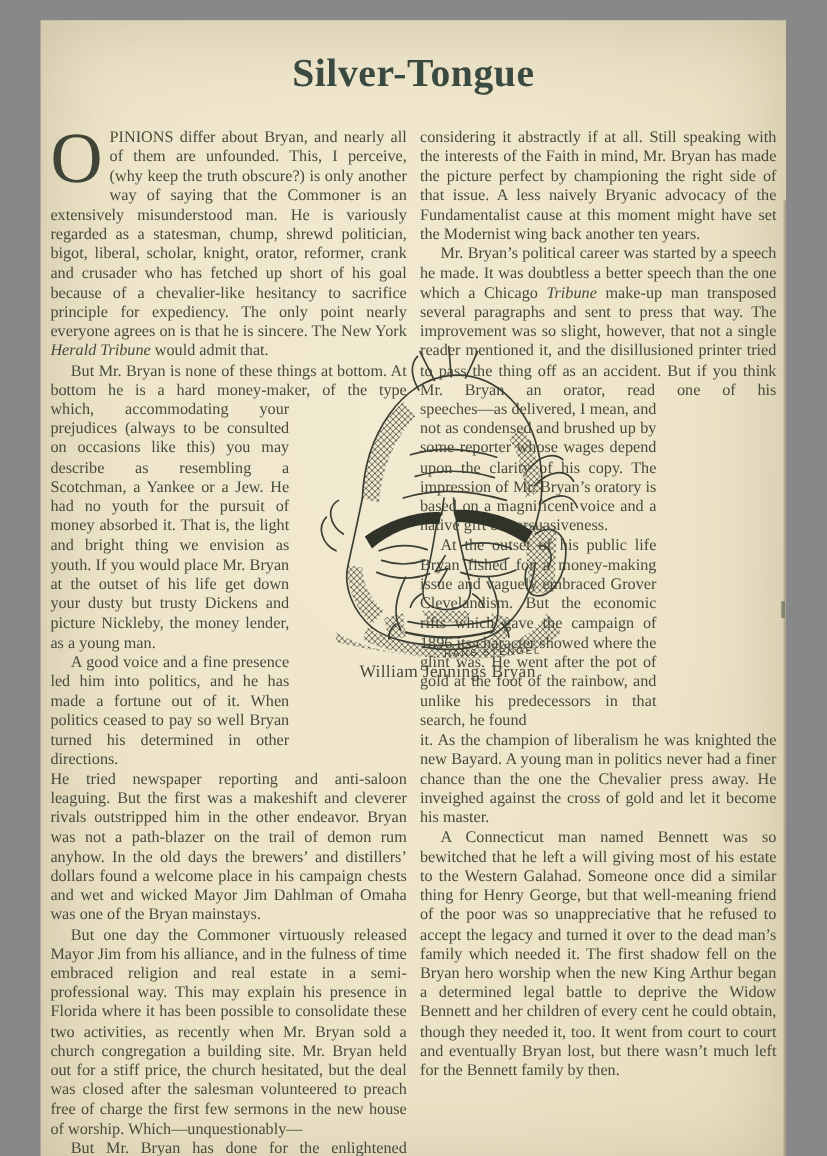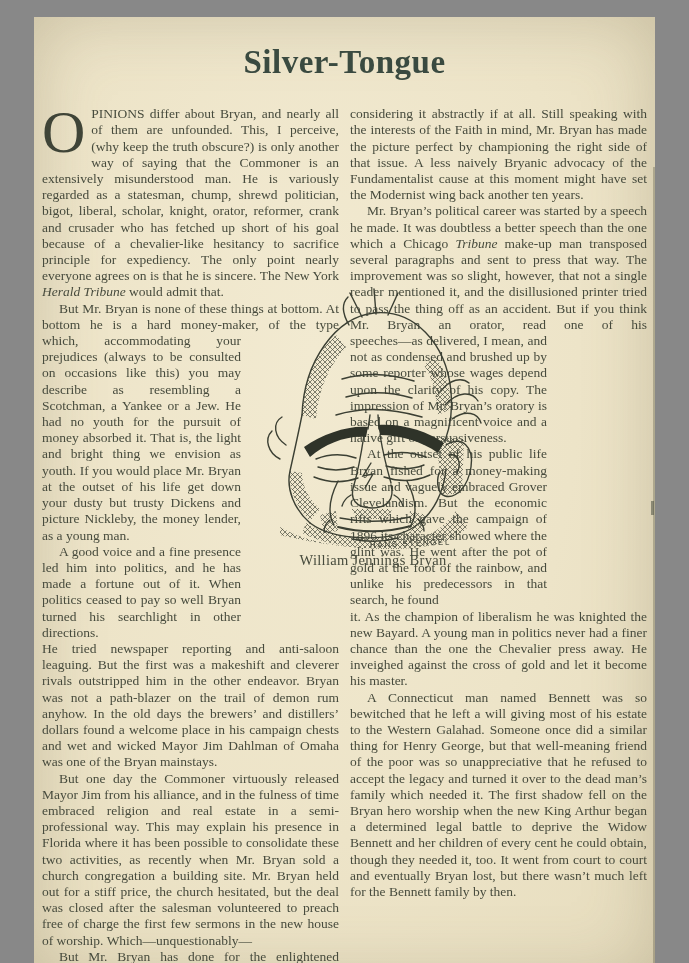--- a/index.html
+++ b/index.html
@@ -95,21 +95,21 @@
 <div class="page">
 
   <h1 class="title">Silver-Tongue</h1>
 
   <div class="cols">
 
     <div class="col">
       <p><span class="dropcap">O</span><span>PINIONS differ about Bryan, and nearly all of them are unfounded. This, I perceive, (why keep the truth obscure?) is only another way of saying that the Commoner is an extensively misunderstood man. He is variously regarded as a statesman, chump, shrewd politician, bigot, liberal, scholar, knight, orator, reformer, crank and crusader who has fetched up short of his goal because of a chevalier-like hesitancy to sacrifice principle for expediency. The only point nearly everyone agrees on is that he is sincere. The New York </span><i>Herald Tribune</i><span> would admit that.</span></p>
       <p class="indent just-last">But Mr. Bryan is none of these things at bottom. At bottom he is a hard money-maker, of the type</p>
       <p class="narrow-l">which, accommodating your prejudices (always to be consulted on occasions like this) you may describe as resembling a Scotchman, a Yankee or a Jew. He had no youth for the pursuit of money absorbed it. That is, the light and bright thing we envision as youth. If you would place Mr. Bryan at the outset of his life get down your dusty but trusty Dickens and picture Nickleby, the money lender, as a young man.</p>
-      <p class="narrow-l indent">A good voice and a fine presence led him into politics, and he has made a fortune out of it. When politics ceased to pay so well Bryan turned his searchlight in other directions.</p>
+      <p class="narrow-l indent">A good voice and a fine presence led him into politics, and he has made a fortune out of it. When politics ceased to pay so well Bryan turned his determined in other directions.</p>
       <p>He tried newspaper reporting and anti-saloon leaguing. But the first was a makeshift and cleverer rivals outstripped him in the other endeavor. Bryan was not a path-blazer on the trail of demon rum anyhow. In the old days the brewers’ and distillers’ dollars found a welcome place in his campaign chests and wet and wicked Mayor Jim Dahlman of Omaha was one of the Bryan mainstays.</p>
       <p class="indent">But one day the Commoner virtuously released Mayor Jim from his alliance, and in the fulness of time embraced religion and real estate in a semi-professional way. This may explain his presence in Florida where it has been possible to consolidate these two activities, as recently when Mr. Bryan sold a church congregation a building site. Mr. Bryan held out for a stiff price, the church hesitated, but the deal was closed after the salesman volunteered to preach free of charge the first few sermons in the new house of worship. Which—unquestionably—</p>
       <p class="indent">But Mr. Bryan has done for the enlightened progress of Christianity in other ways than that. He has given it an issue. He has bent on the Bible the active attention of millions who otherwise would be</p>
     </div>
 
     <div class="col">
       <p>considering it abstractly if at all. Still speaking with the interests of the Faith in mind, Mr. Bryan has made the picture perfect by championing the right side of that issue. A less naively Bryanic advocacy of the Fundamentalist cause at this moment might have set the Modernist wing back another ten years.</p>
       <p class="indent just-last"><span>Mr. Bryan’s political career was started by a speech he made. It was doubtless a better speech than the one which a Chicago </span><i>Tribune</i><span> make-up man transposed several paragraphs and sent to press that way. The improvement was so slight, however, that not a single reader mentioned it, and the disillusioned printer tried to pass the thing off as an accident. But if you think Mr. Bryan an orator, read one of his</span></p>
       <p class="narrow-r">speeches—as delivered, I mean, and not as condensed and brushed up by some reporter whose wages depend upon the clarity of his copy. The impression of Mr. Bryan’s oratory is based on a magnificent voice and a native gift of persuasiveness.</p>
       <p class="narrow-r indent">At the outset of his public life Bryan fished for a money-making issue and vaguely embraced Grover Clevelandism. But the economic rifts which gave the campaign of 1896 its character showed where the glint was. He went after the pot of gold at the foot of the rainbow, and unlike his predecessors in that search, he found</p>

